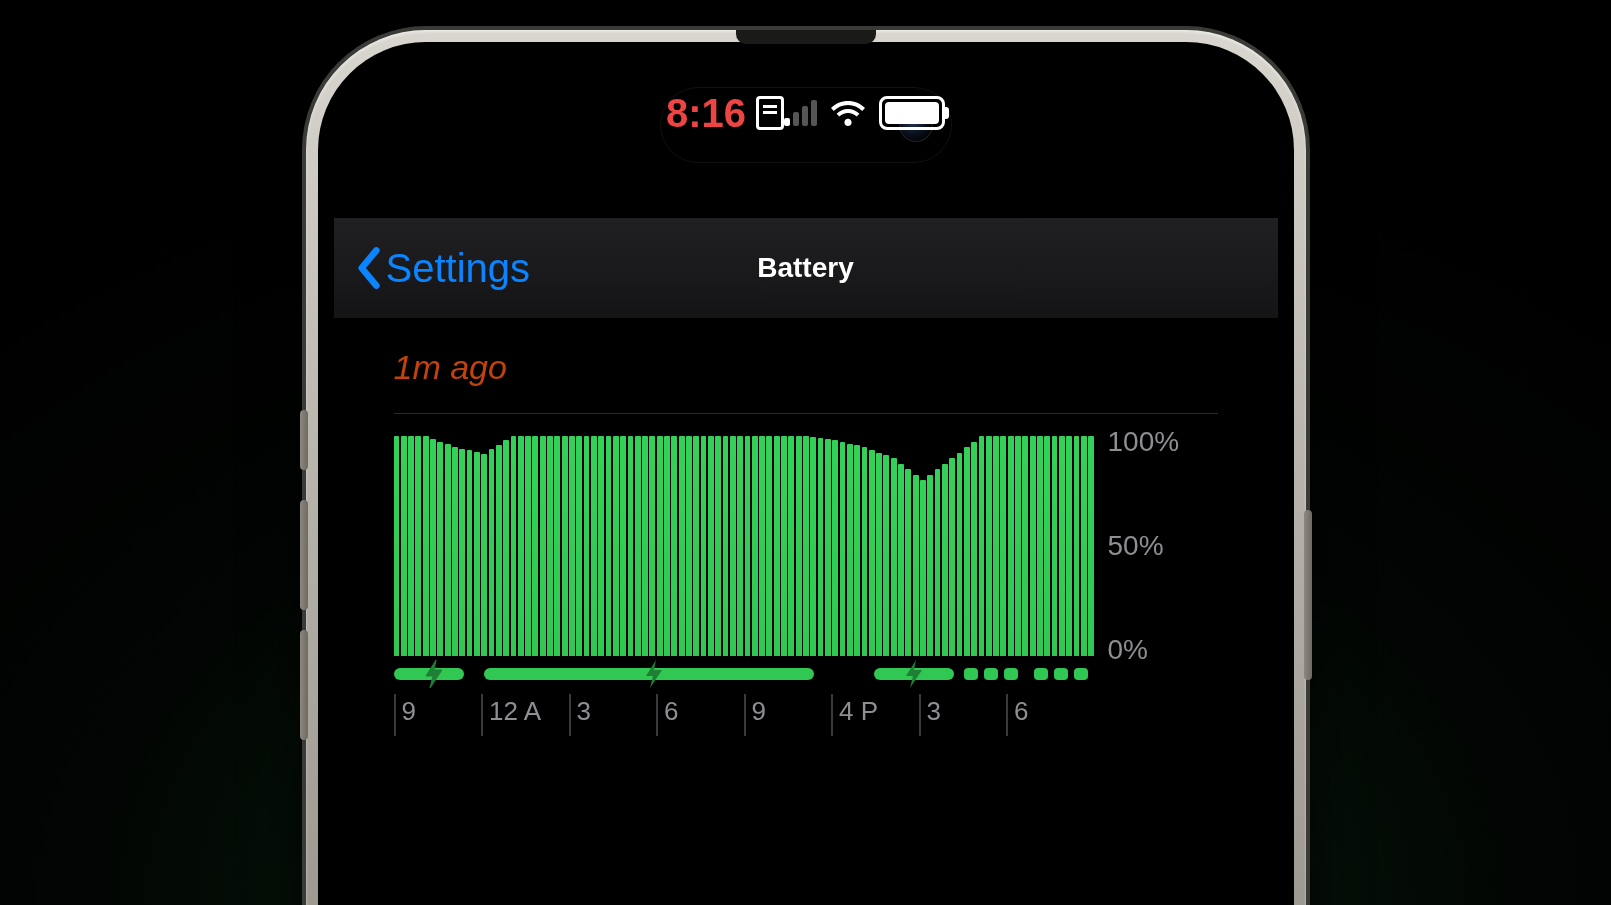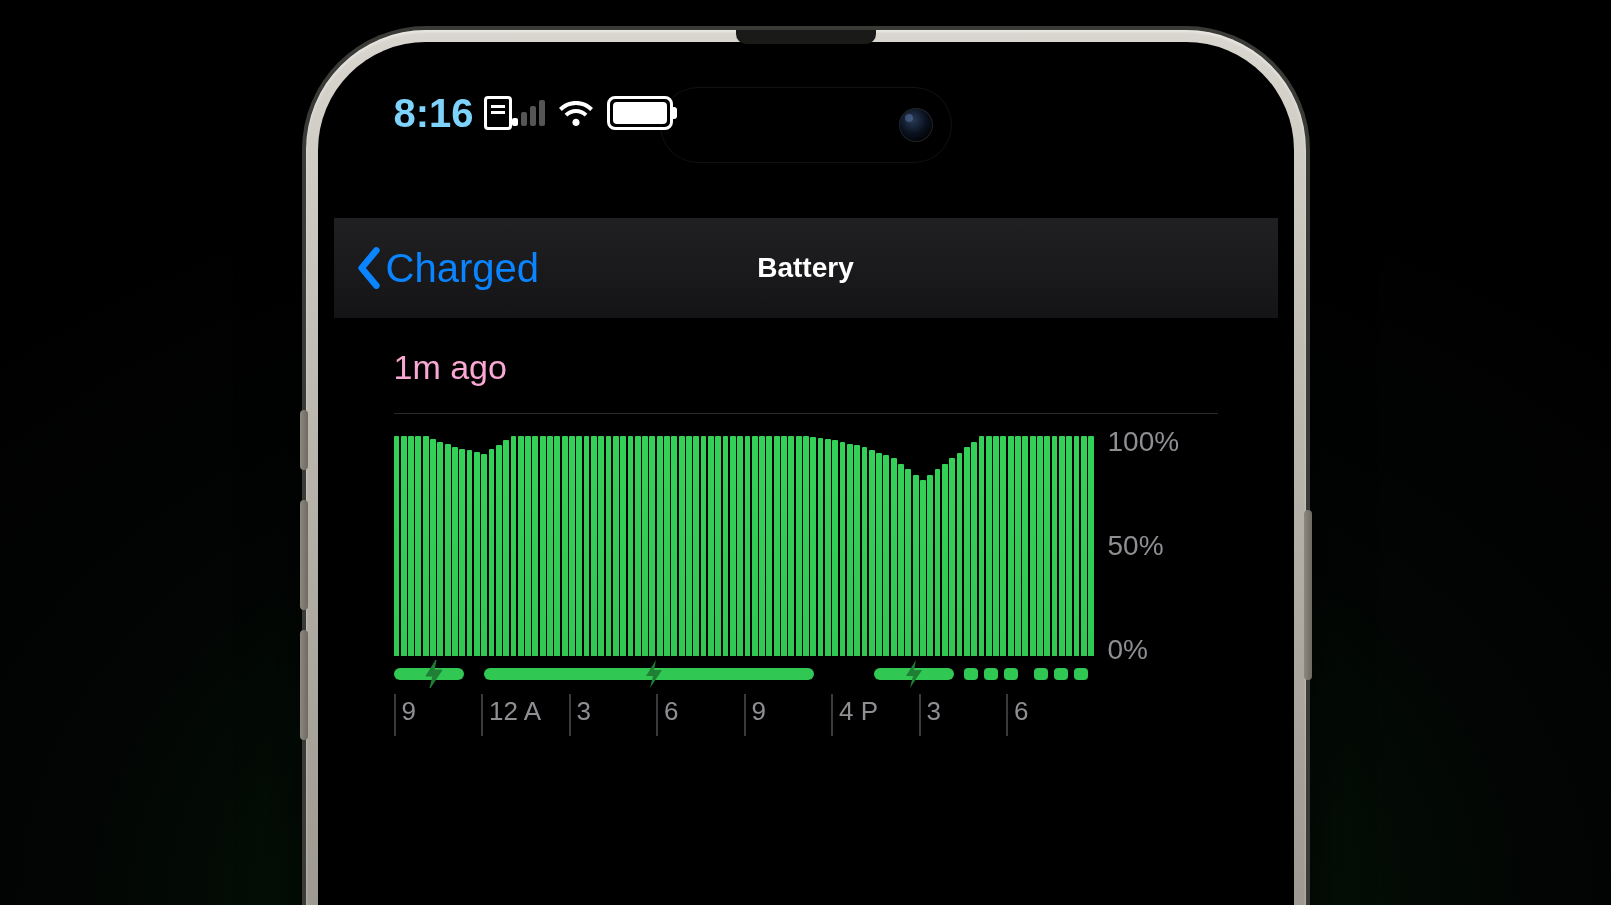--- a/index.html
+++ b/index.html
@@ -12,21 +12,21 @@
   .sb1{left:-6px;top:380px;width:8px;height:60px;}
   .sb2{left:-6px;top:470px;width:8px;height:110px;}
   .sb3{left:-6px;top:600px;width:8px;height:110px;}
   .sb4{right:-6px;top:480px;width:8px;height:170px;}
   
   .island{position:absolute;top:30px;left:50%;transform:translateX(-50%);width:290px;height:74px;border-radius:40px;background:#000;box-shadow:0 0 0 1px #111;}
   .island .cam{position:absolute;right:18px;top:50%;transform:translateY(-50%);width:34px;height:34px;border-radius:50%;background:radial-gradient(circle at 40% 35%,#2a3a55 0%,#0a1220 45%,#000 80%);box-shadow:inset 0 0 0 1px #222;}
   .island .cam::after{content:"";position:absolute;left:6px;top:6px;width:8px;height:8px;border-radius:50%;background:rgba(120,160,220,.35);}
   .notch-speaker{position:absolute;top:0;left:50%;transform:translateX(-50%);width:140px;height:14px;border-radius:0 0 10px 10px;background:#1a1a18;}
   
-  .status{position:absolute;top:0;left:0;right:0;height:110px;display:flex;align-items:center;justify-content:flex-start;padding:0 60px;color:#7dd3fc;}
+  .status{position:absolute;top:0;left:0;right:0;height:110px;display:flex;align-items:center;justify-content:center;padding:0 60px;color:#ef4444;}
   .status-left{display:flex;align-items:center;gap:10px;font-size:40px;font-weight:600;}
   .status-right{display:flex;align-items:center;gap:14px;}
   .sim-card{width:22px;height:28px;border:3px solid #fff;border-radius:4px;position:relative;}
   .sim-card::after{content:"";position:absolute;left:4px;right:4px;top:12px;height:3px;background:#fff;box-shadow:0 -6px 0 #fff;}
   
   .cell{display:flex;align-items:flex-end;gap:3px;height:26px;}
   .cell i{width:6px;background:#fff;border-radius:2px;}
   .cell i.dim{background:#555;}
   .cell i:nth-child(1){height:8px;}
   .cell i:nth-child(2){height:14px;}
@@ -40,21 +40,21 @@
   .bat::after{content:"";position:absolute;right:-7px;top:8px;width:4px;height:12px;border-radius:0 3px 3px 0;background:#fff;}
   .bat i{position:absolute;left:3px;top:3px;bottom:3px;right:3px;background:#fff;border-radius:4px;}
   
   .navbar{position:absolute;top:160px;left:0;right:0;height:100px;background:linear-gradient(180deg,rgba(35,35,37,.92),rgba(22,22,24,.92));display:flex;align-items:center;justify-content:center;border-bottom:1px solid #000;}
   .nav-title{color:#fff;font-size:28px;font-weight:600;}
   .nav-back{position:absolute;left:20px;top:0;bottom:0;display:flex;align-items:center;gap:2px;color:#0a84ff;font-size:40px;cursor:pointer;}
   .nav-back svg{width:30px;height:44px;}
   
   .content{position:absolute;top:260px;left:0;right:0;bottom:0;background:#000;padding:30px 60px 0 60px;color:#fff;}
   .charge-title{font-size:40px;font-weight:400;color:#fff;margin-bottom:6px;}
-  .charge-sub{font-size:34px;color:#f9a8d4;}
+  .charge-sub{font-size:34px;color:#c2410c;font-style:italic;}
   .hr{height:1px;background:#2a2a2c;margin:26px 0 22px;}
   .section-label{font-size:30px;color:#8e8e93;letter-spacing:1px;margin-bottom:8px;}
   
   .chart-wrap{position:relative;display:flex;}
   .chart{position:relative;flex:0 0 700px;height:220px;}
   .ylabels{flex:0 0 110px;position:relative;height:220px;}
   .ylab{position:absolute;left:14px;font-size:28px;color:#8e8e93;transform:translateY(-50%);}
   .bars{position:absolute;inset:0;display:flex;align-items:flex-end;gap:1.5px;}
   .bars i{flex:1;background:linear-gradient(180deg,#34d158 0%,#30c853 100%);border-radius:1px 1px 0 0;min-width:0;}
   
@@ -106,21 +106,21 @@
               <i></i>
             </span>
         </div>
       </div>
 
       <div class="navbar">
         <div class="nav-back">
           <svg viewBox="0 0 18 30">
               <path fill="none" stroke="#0a84ff" stroke-width="4.5" stroke-linecap="round" stroke-linejoin="round" d="M14 3 4 15l10 12"></path>
             </svg>
-          <span>Charged</span>
+          <span>Settings</span>
         </div>
         <div class="nav-title">Battery</div>
       </div>
 
       <div class="content">
         <div class="charge-sub">1m ago</div>
         <div class="hr"></div>
 
         <div class="chart-wrap">
           <div class="chart">

